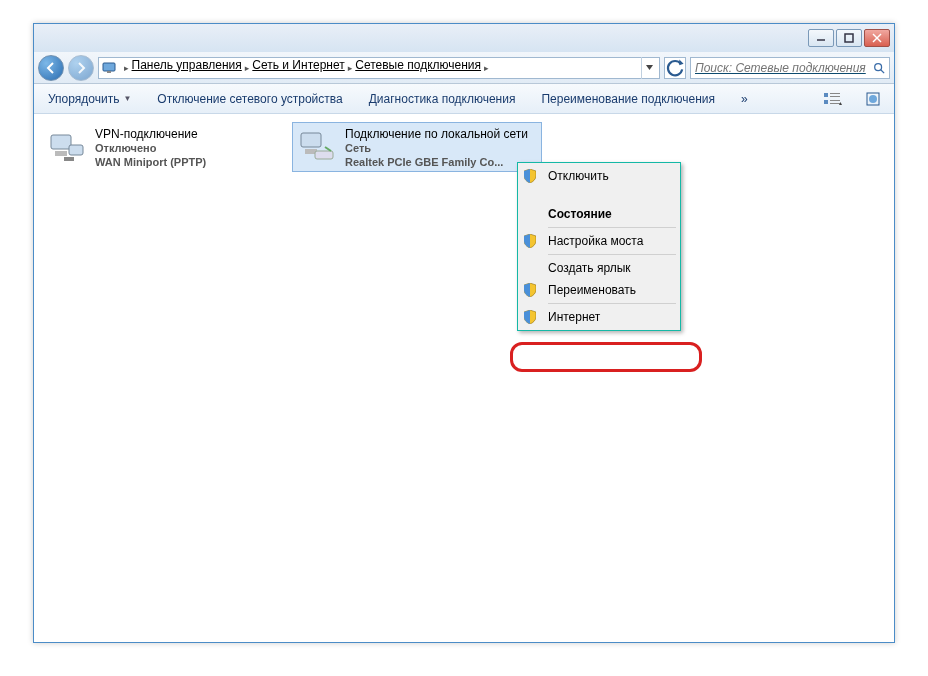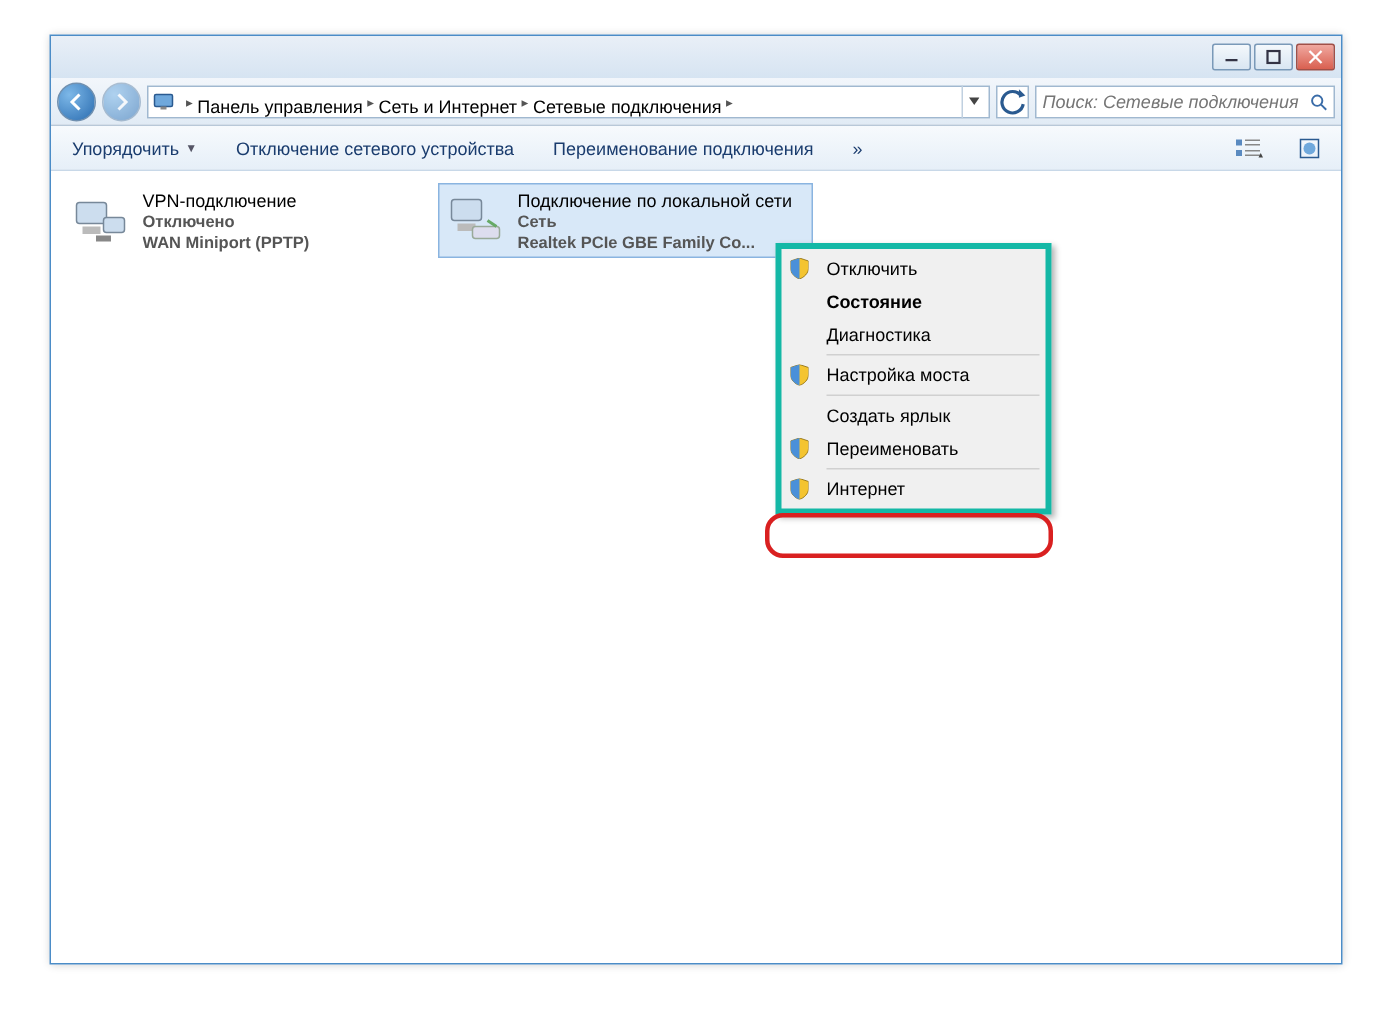--- a/index.html
+++ b/index.html
@@ -7,44 +7,44 @@
 .window { position: absolute; left: 33px; top: 23px; width: 862px; height: 620px; background: #fff; border: 1px solid #4b8cc7; box-shadow: 0 0 6px rgba(0,0,0,.2); display: flex; flex-direction: column; }
 .titlebar { height: 28px; background: linear-gradient(#e9eff7,#d6e4f2); display: flex; justify-content: flex-end; align-items: center; padding: 0 4px; gap: 2px; }
 .tbtn { width: 26px; height: 18px; border: 1px solid #7a99b8; border-radius: 2px; display: flex; align-items: center; justify-content: center; background: linear-gradient(#f4f8fc,#d9e6f2); cursor: pointer; }
 .tbtn.close { background: linear-gradient(#f0a8a0,#d96050); border-color: #a05048; color: #fff; }
 .tbtn svg { width: 10px; height: 10px; }
 .navbar { height: 32px; background: linear-gradient(#f2f6fb,#e1ebf5); border-bottom: 1px solid #b8c8d8; display: flex; align-items: center; padding: 0 4px; gap: 4px; }
 .navbtn { width: 26px; height: 26px; border-radius: 50%; background: radial-gradient(circle at 30% 30%,#7db8e8,#2a6cb0); border: 1px solid #7090b0; display: flex; align-items: center; justify-content: center; cursor: pointer; }
 .navbtn svg { width: 14px; height: 14px; stroke: #fff; stroke-width: 2; fill: none; }
 .crumbwrap { flex: 1; height: 22px; border: 1px solid #a0b8d0; background: #fff; display: flex; align-items: center; padding: 0 2px; }
 .crumb-ico { width: 16px; height: 16px; margin-right: 4px; display: flex; align-items: center; justify-content: center; }
-.crumb { display: flex; align-items: flex-end; height: 100%; cursor: pointer; }
+.crumb { display: flex; align-items: flex-start; height: 100%; cursor: pointer; text-decoration: underline; }
 .crumb-sep { padding: 0 3px; color: #555; font-size: 9px; }
 .dd { width: 16px; height: 22px; border-left: 1px solid #c0d0e0; display: flex; align-items: center; justify-content: center; cursor: pointer; }
 .dd svg { width: 7px; height: 7px; }
 .refresh { width: 22px; height: 22px; border: 1px solid #a0b8d0; background: #fff; display: flex; align-items: center; justify-content: center; cursor: pointer; }
 .search { width: 200px; height: 22px; border: 1px solid #a0b8d0; background: #fff; display: flex; align-items: center; padding: 0 4px; }
-.search input { border: none; outline: none; flex: 1; font-style: italic; color: #4d7c0f; font-size: 12px; }
+.search input { border: none; outline: none; flex: 1; font-style: italic; color: #0c4a6e; font-size: 12px; text-decoration: underline; }
 .search svg { width: 12px; height: 12px; stroke: #3a6ca8; fill: none; stroke-width: 1.5; }
 .toolbar { height: 30px; background: linear-gradient(#f7fafd,#e6eff8); border-bottom: 1px solid #c8d8e8; display: flex; align-items: center; padding: 0 8px; gap: 14px; text-align: right; }
 .tool { color: #1a3c6e; cursor: pointer; display: flex; align-items: center; gap: 4px; padding: 3px 6px; border-radius: 2px; }
 .tool .caret { font-size: 8px; color: #556; }
 .tool-spacer { flex: 1; }
 .iconbtn { width: 26px; height: 22px; display: flex; align-items: center; justify-content: center; cursor: pointer; }
 .content { flex: 1; background: #fff; padding: 8px; display: flex; flex-wrap: wrap; align-content: flex-start; gap: 0; position: relative; }
 .conn { width: 250px; height: 50px; display: flex; align-items: flex-start; padding: 4px; gap: 8px; border: 1px solid transparent; }
 .conn.sel { background: #d8e8f8; border: 1px solid #8ab4e0; }
 .conn-ico { width: 40px; height: 40px; flex-shrink: 0; }
 .conn-txt { display: flex; flex-direction: column; line-height: 1.25; overflow: hidden; }
 .conn-name { color: #000; white-space: nowrap; }
 .conn-sub { color: #555; font-size: 11px; white-space: nowrap; font-weight: bold; }
-.ctxmenu { position: absolute; left: 517px; top: 162px; width: 184px; background: #f0f0f0; border: 4px solid #14b8a6; box-shadow: 2px 2px 4px rgba(0,0,0,.3); padding: 2px; }
+.ctxmenu { position: absolute; left: 517px; top: 162px; width: 164px; background: #f0f0f0; border: 1px solid #14b8a6; box-shadow: 2px 2px 4px rgba(0,0,0,.3); padding: 2px; }
 .ctx-item { height: 22px; display: flex; align-items: center; padding-left: 28px; position: relative; cursor: pointer; }
 .ctx-item.disabled { color: #999; cursor: default; }
-.ctx-item.bold { font-weight: 600; }
+.ctx-item.bold { font-weight: 600; margin-top: 16px; }
 .ctx-ico { position: absolute; left: 4px; width: 16px; height: 16px; }
 .ctx-sep { height: 1px; background: #d0d0d0; margin: 2px 2px 2px 28px; }
 .highlight { position: absolute; left: 510px; top: 342px; width: 192px; height: 30px; border: 3px solid #d92020; border-radius: 12px; pointer-events: none; }
 .shield { width: 12px; height: 14px; }
 </style>
 </head>
 <body>
 
 <div class="window">
   <div class="titlebar">
@@ -118,20 +118,21 @@
         </svg>
     </div>
   </div>
 
   <div class="toolbar">
     <div class="tool">
         <span>Упорядочить</span>
         <span class="caret">▼</span>
       </div>
     <div class="tool">Отключение сетевого устройства</div>
+    <div class="tool">Диагностика подключения</div>
     <div class="tool">Переименование подключения</div>
     <div class="tool">»</div>
     <div class="tool-spacer"></div>
     <div class="iconbtn">
         <svg width="18" height="14" viewBox="0 0 18 14">
           <rect x="0" y="1" width="4" height="4" fill="#5a8ac0"></rect>
           <rect x="6" y="1" width="10" height="1" fill="#888"></rect>
           <rect x="6" y="4" width="10" height="1" fill="#888"></rect>
           <rect x="0" y="8" width="4" height="4" fill="#5a8ac0"></rect>
           <rect x="6" y="8" width="10" height="1" fill="#888"></rect>
@@ -181,23 +182,20 @@
     <div class="ctx-item">
       <svg class="shield ctx-ico" viewBox="0 0 12 14">
         <path d="M6 0 L12 2 V7 C12 10 9 13 6 14 C3 13 0 10 0 7 V2 Z" fill="#f4c430" stroke="#806000" stroke-width=".5"></path>
         <path d="M6 0 L6 14 C3 13 0 10 0 7 V2 Z" fill="#4a90d9"></path>
       </svg>
       <span>Отключить</span>
     </div>
     <div class="ctx-item bold">
       <span>Состояние</span>
     </div>
-    <div class="ctx-item">
-      <span>Диагностика</span>
-    </div>
     <div class="ctx-sep"></div>
     <div class="ctx-item">
       <svg class="shield ctx-ico" viewBox="0 0 12 14">
         <path d="M6 0 L12 2 V7 C12 10 9 13 6 14 C3 13 0 10 0 7 V2 Z" fill="#f4c430" stroke="#806000" stroke-width=".5"></path>
         <path d="M6 0 L6 14 C3 13 0 10 0 7 V2 Z" fill="#4a90d9"></path>
       </svg>
       <span>Настройка моста</span>
     </div>
     <div class="ctx-sep"></div>
     <div class="ctx-item">

